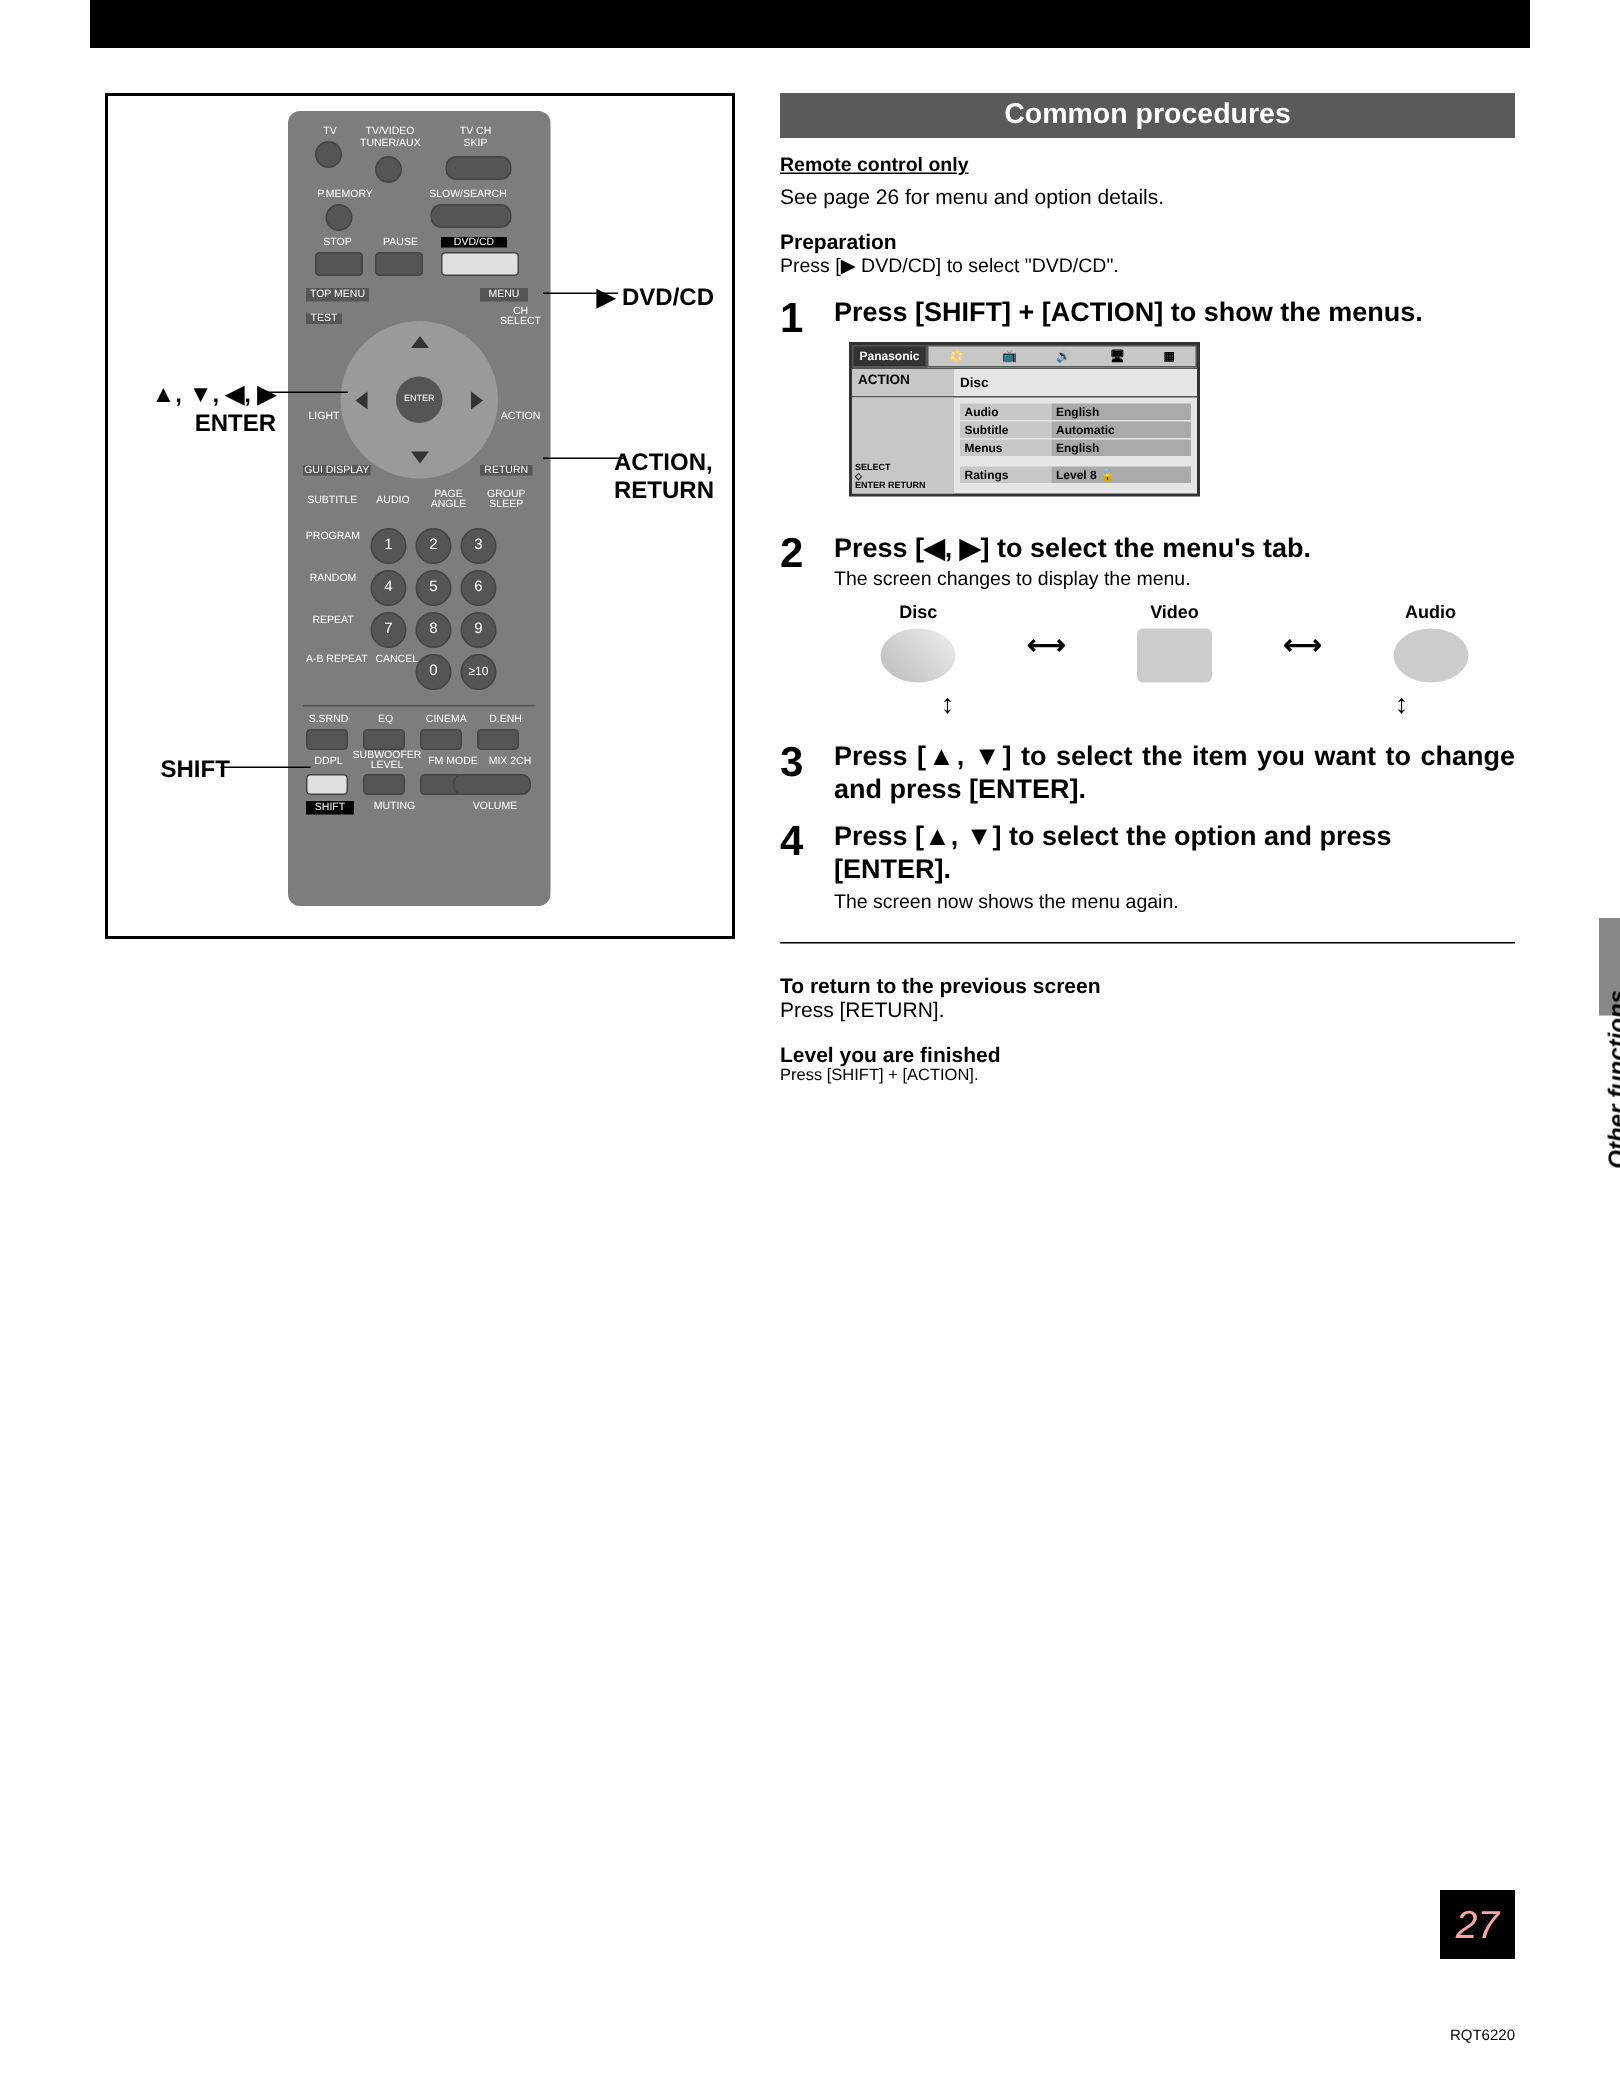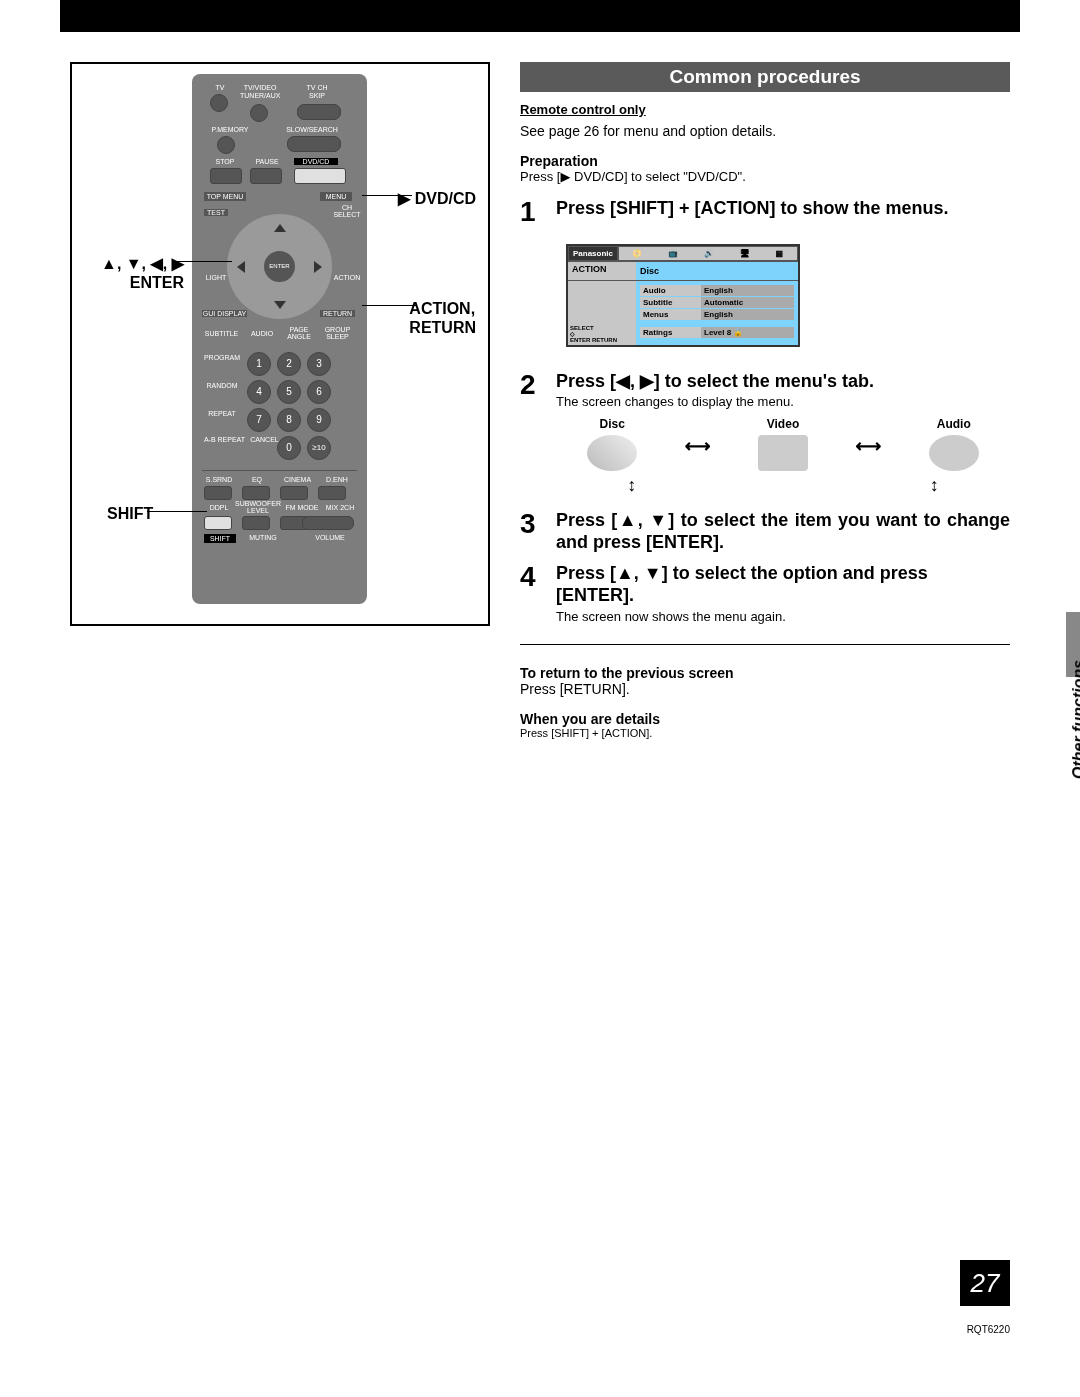--- a/index.html
+++ b/index.html
@@ -124,22 +124,22 @@
   .step-body { flex:1; }
   .step-title {
     font-size: 18px;
     font-weight: bold;
     line-height: 1.2;
   }
   .step-note { font-size: 13px; margin-top: 2px; }
   .osd {
     border: 2px solid #333;
     width: 230px;
-    background: #7dd3fc;
-    margin: 24px 0 14px 10px;
+    background: #e5e5e5;
+    margin: 8px 0 14px 10px;
     font-size: 9px;
   }
   .osd-header {
     display:flex;
     background:#888;
   }
   .osd-header-cell {
     border:1px solid #555;
     padding:2px 4px;
     font-weight:bold;
@@ -218,30 +218,30 @@
     height:65px;
     background:#888;
   }
   .page-num-box {
     position: absolute;
     right: 70px;
     top: 1260px;
     width: 50px;
     height: 46px;
     background: #000;
-    color: #ffffff;
+    color: #fca5a5;
     font-style: italic;
     font-size: 26px;
     text-align: center;
     line-height: 46px;
   }
   .doc-id {
     position:absolute;
     right:70px;
-    top:1324px;
+    top:1352px;
     font-size:10px;
   }
   .pos-root { position: relative; width:1080px; min-height:1397px; }
 </style>
 </head>
 <body>
 <div class="pos-root">
 
 <div class="top-bar"></div>
 
@@ -466,21 +466,21 @@
         <div class="step-title">Press [▲, ▼] to select the option and press [ENTER].</div>
         <div class="step-note">The screen now shows the menu again.</div>
       </div>
     </div>
 
     <hr class="hr">
 
     <div class="bold-label">To return to the previous screen</div>
     <div style="font-size:14px; margin-bottom:14px;">Press [RETURN].</div>
 
-    <div class="bold-label">When you are details</div>
+    <div class="bold-label">Level you are finished</div>
     <div style="font-size:11px;">Press [SHIFT] + [ACTION].</div>
   </div>
 </div>
 
 <div class="side-marker"></div>
 <div class="side-tab">Other functions</div>
 <div class="page-num-box">27</div>
 <div class="doc-id">RQT6220</div>
 
 </div>

